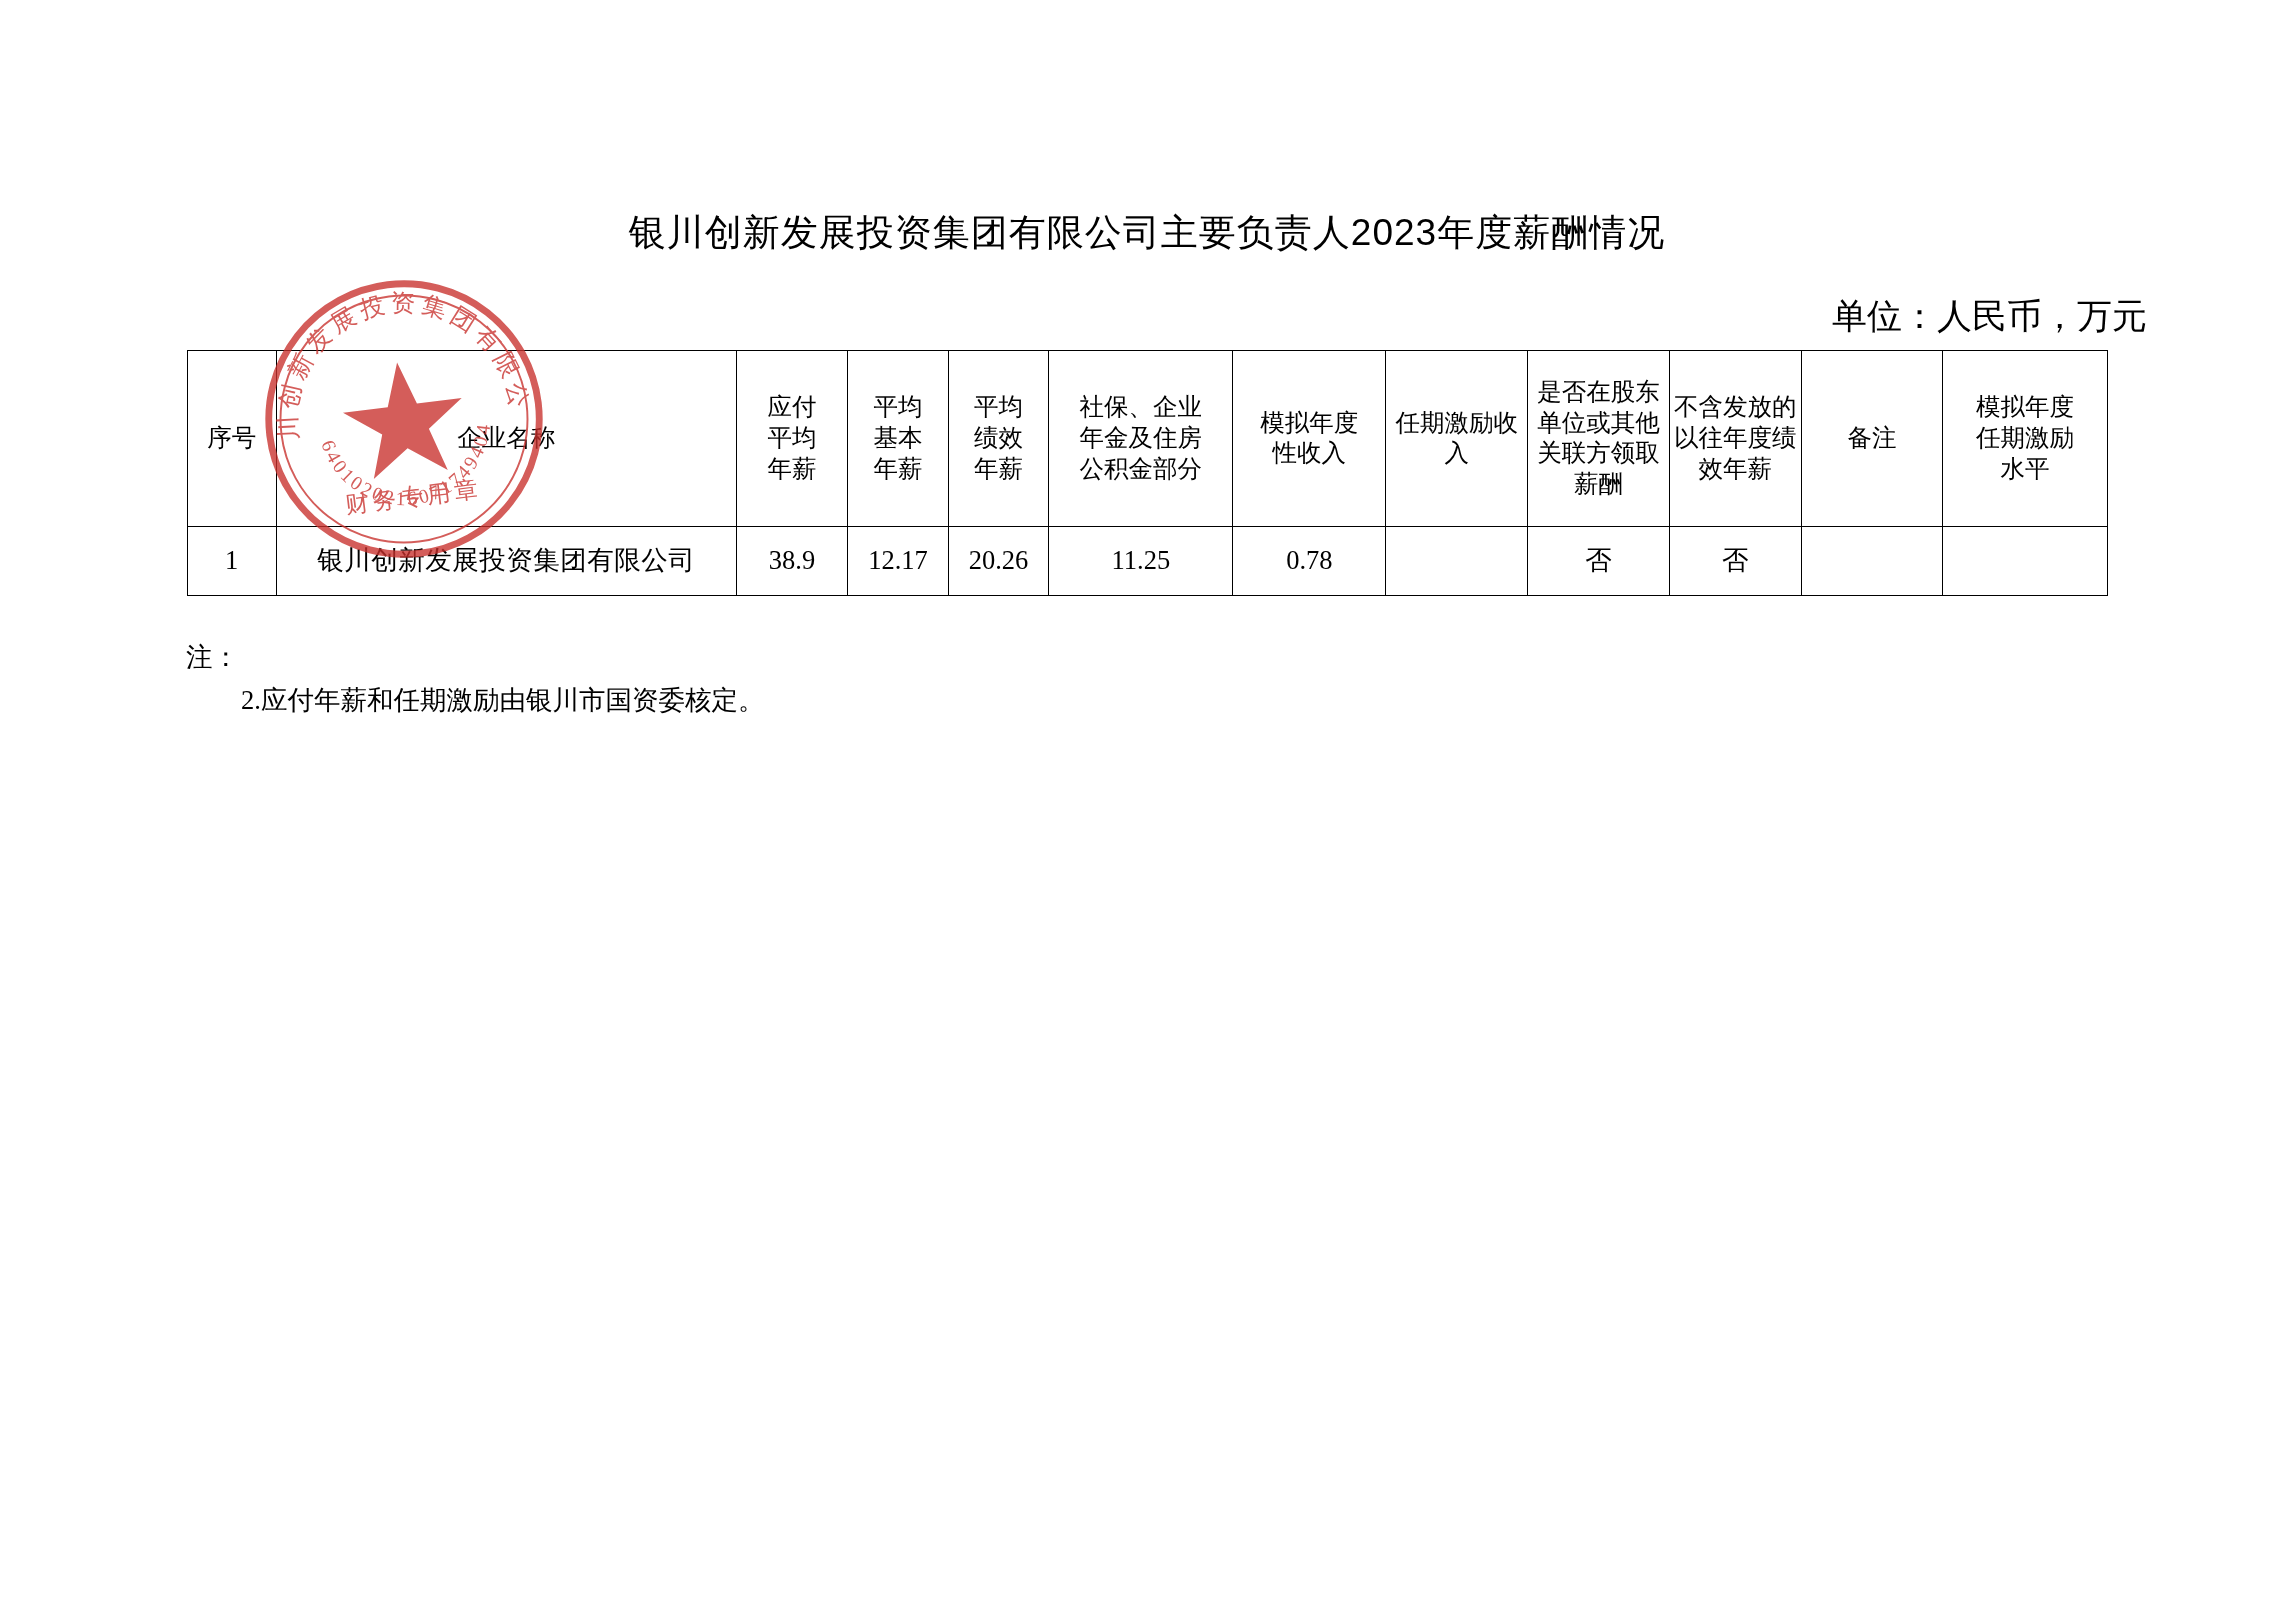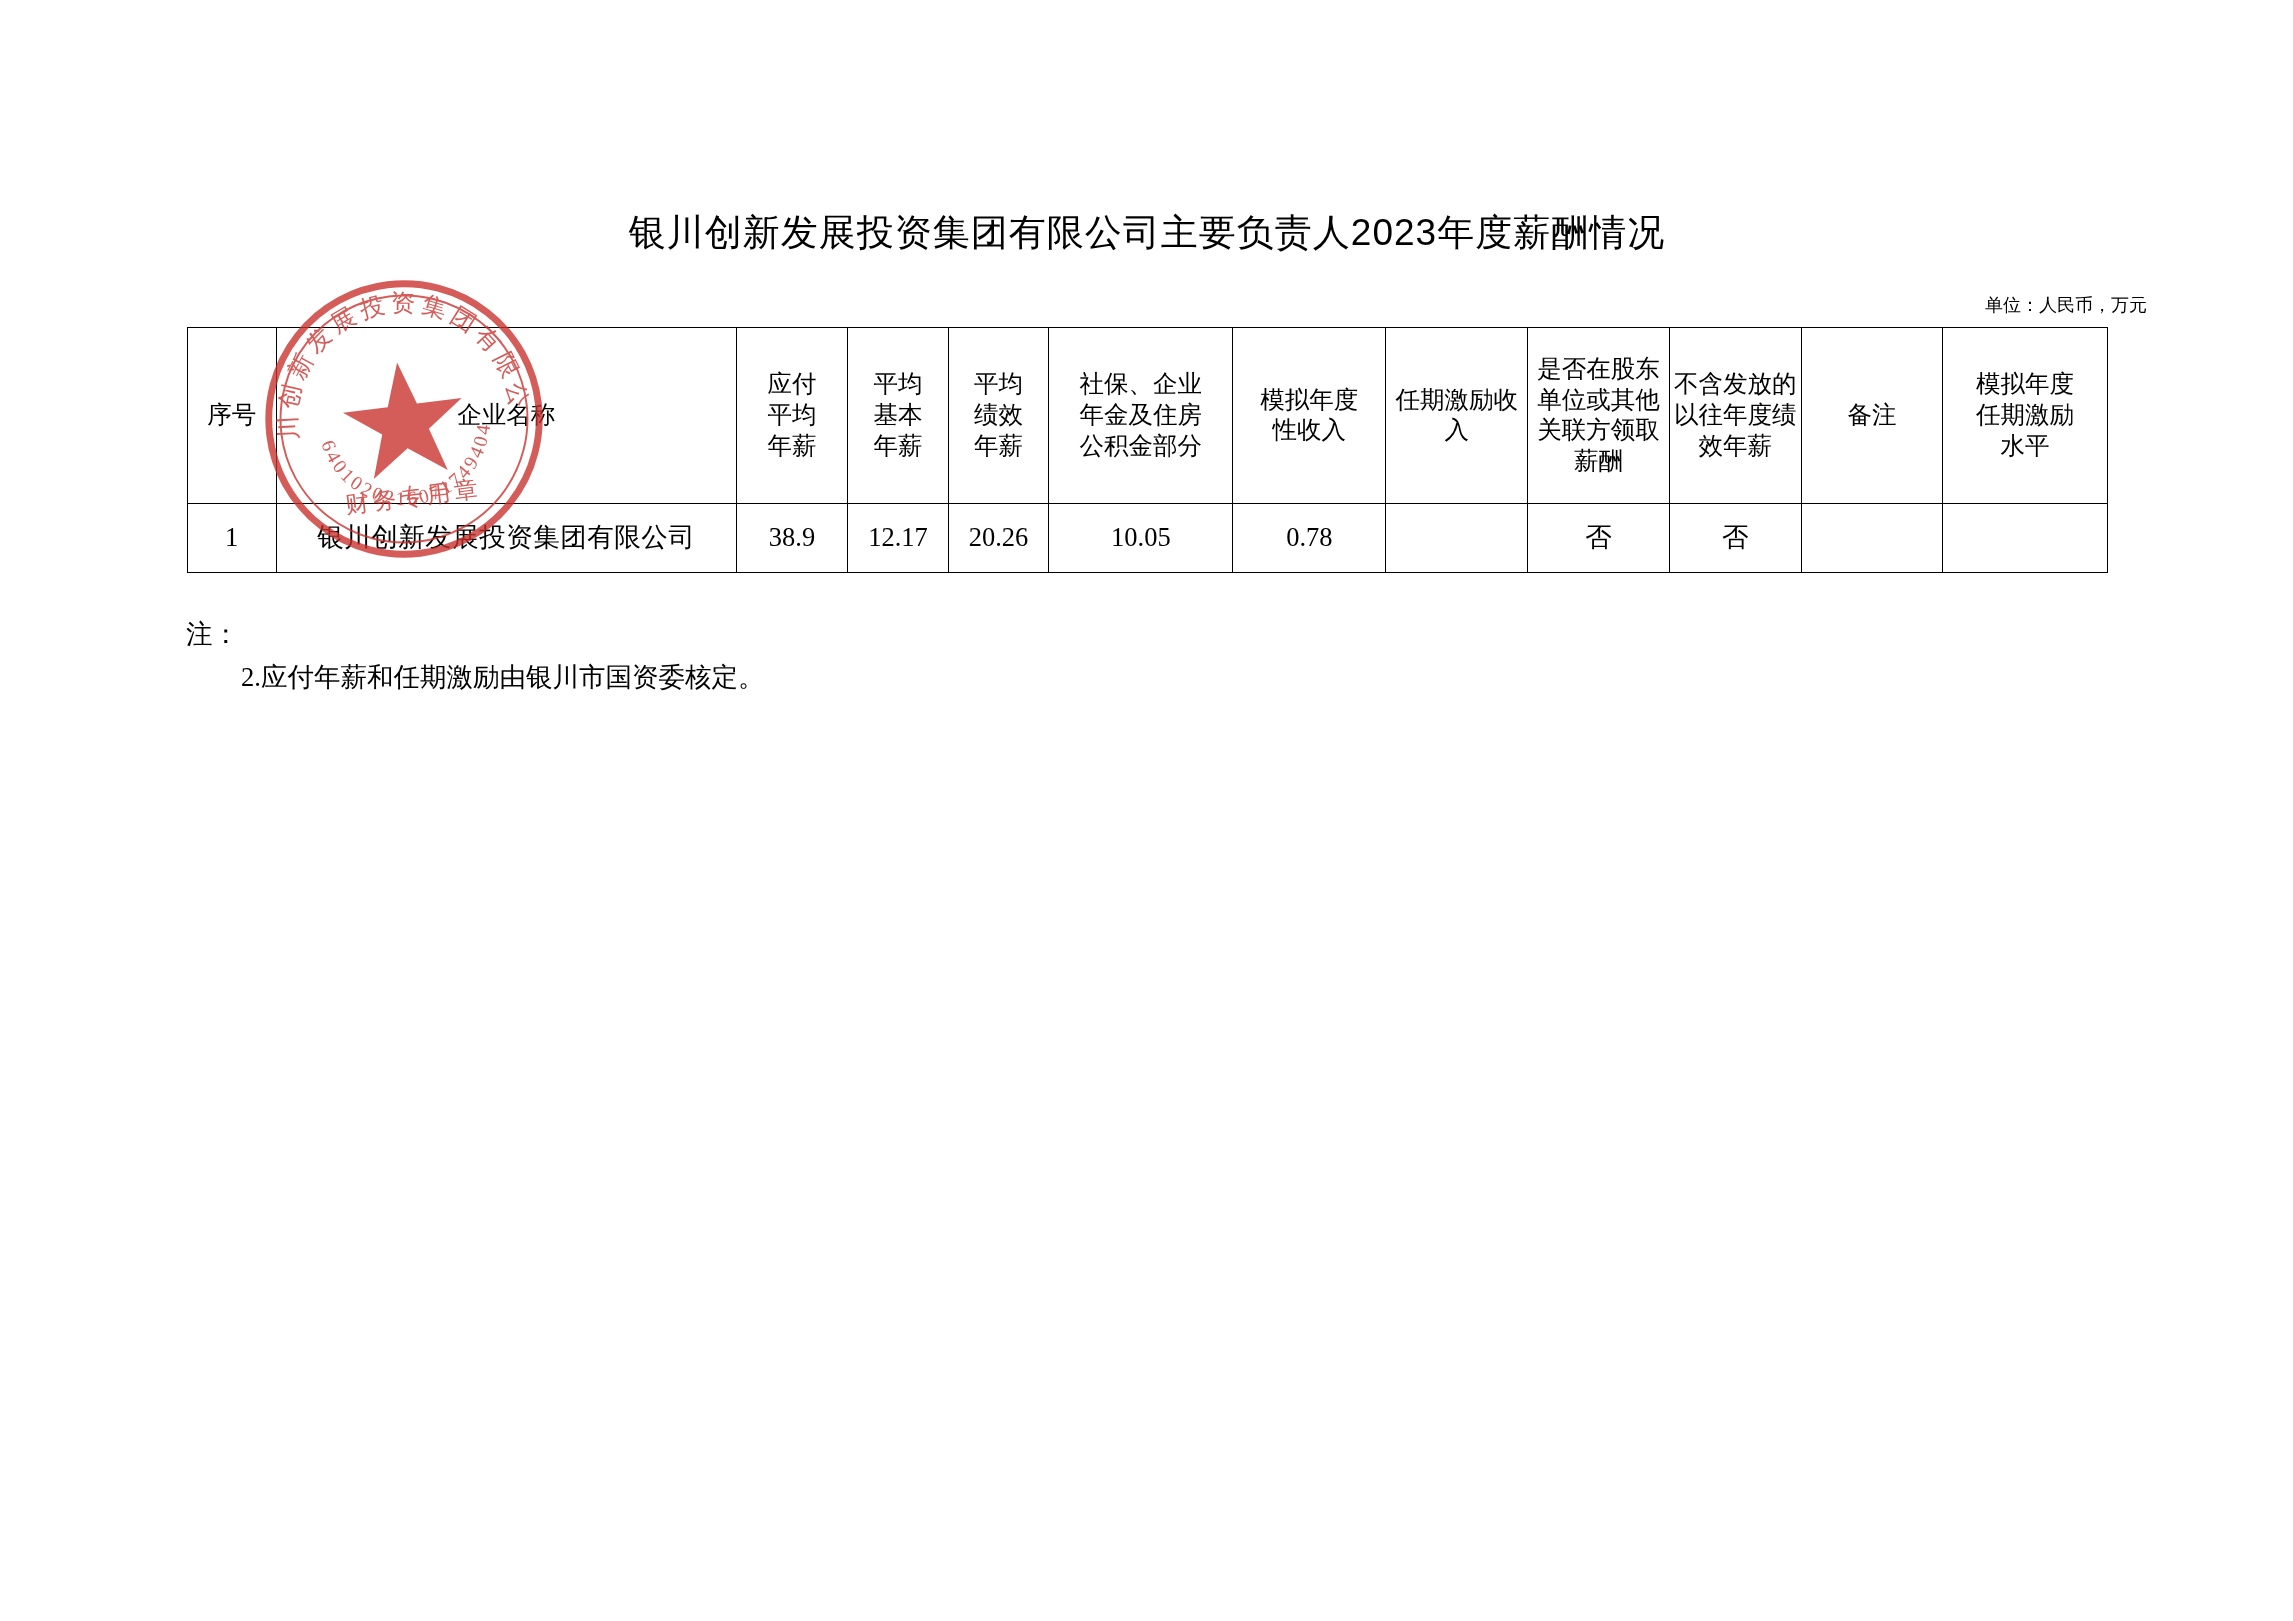--- a/index.html
+++ b/index.html
@@ -28,21 +28,21 @@
     font-family: "Liberation Sans", "DejaVu Sans", sans-serif;
     font-weight: normal;
     font-size: 37px;
     letter-spacing: 1px;
     margin: 0;
     padding-top: 208px;
   }
 
   .unit-line {
     text-align: right;
-    font-size: 18px;
+    font-size: 35px;
     font-family: "Liberation Serif", "DejaVu Serif", serif;
     padding-right: 147px;
     margin-top: 35px;
   }
 
   .table-wrap {
     margin: 9.8px auto 0 auto;
     width: 1921px;
     position: relative;
   }
@@ -173,21 +173,21 @@
 水平</th>
         </tr>
       </thead>
       <tbody>
         <tr>
           <td>1</td>
           <td class="company-name">银川创新发展投资集团有限公司</td>
           <td>38.9</td>
           <td>12.17</td>
           <td>20.26</td>
-          <td>10.05</td>
+          <td>11.25</td>
           <td>0.78</td>
           <td></td>
           <td>否</td>
           <td>否</td>
           <td></td>
           <td></td>
         </tr>
       </tbody>
     </table>
   </div>

